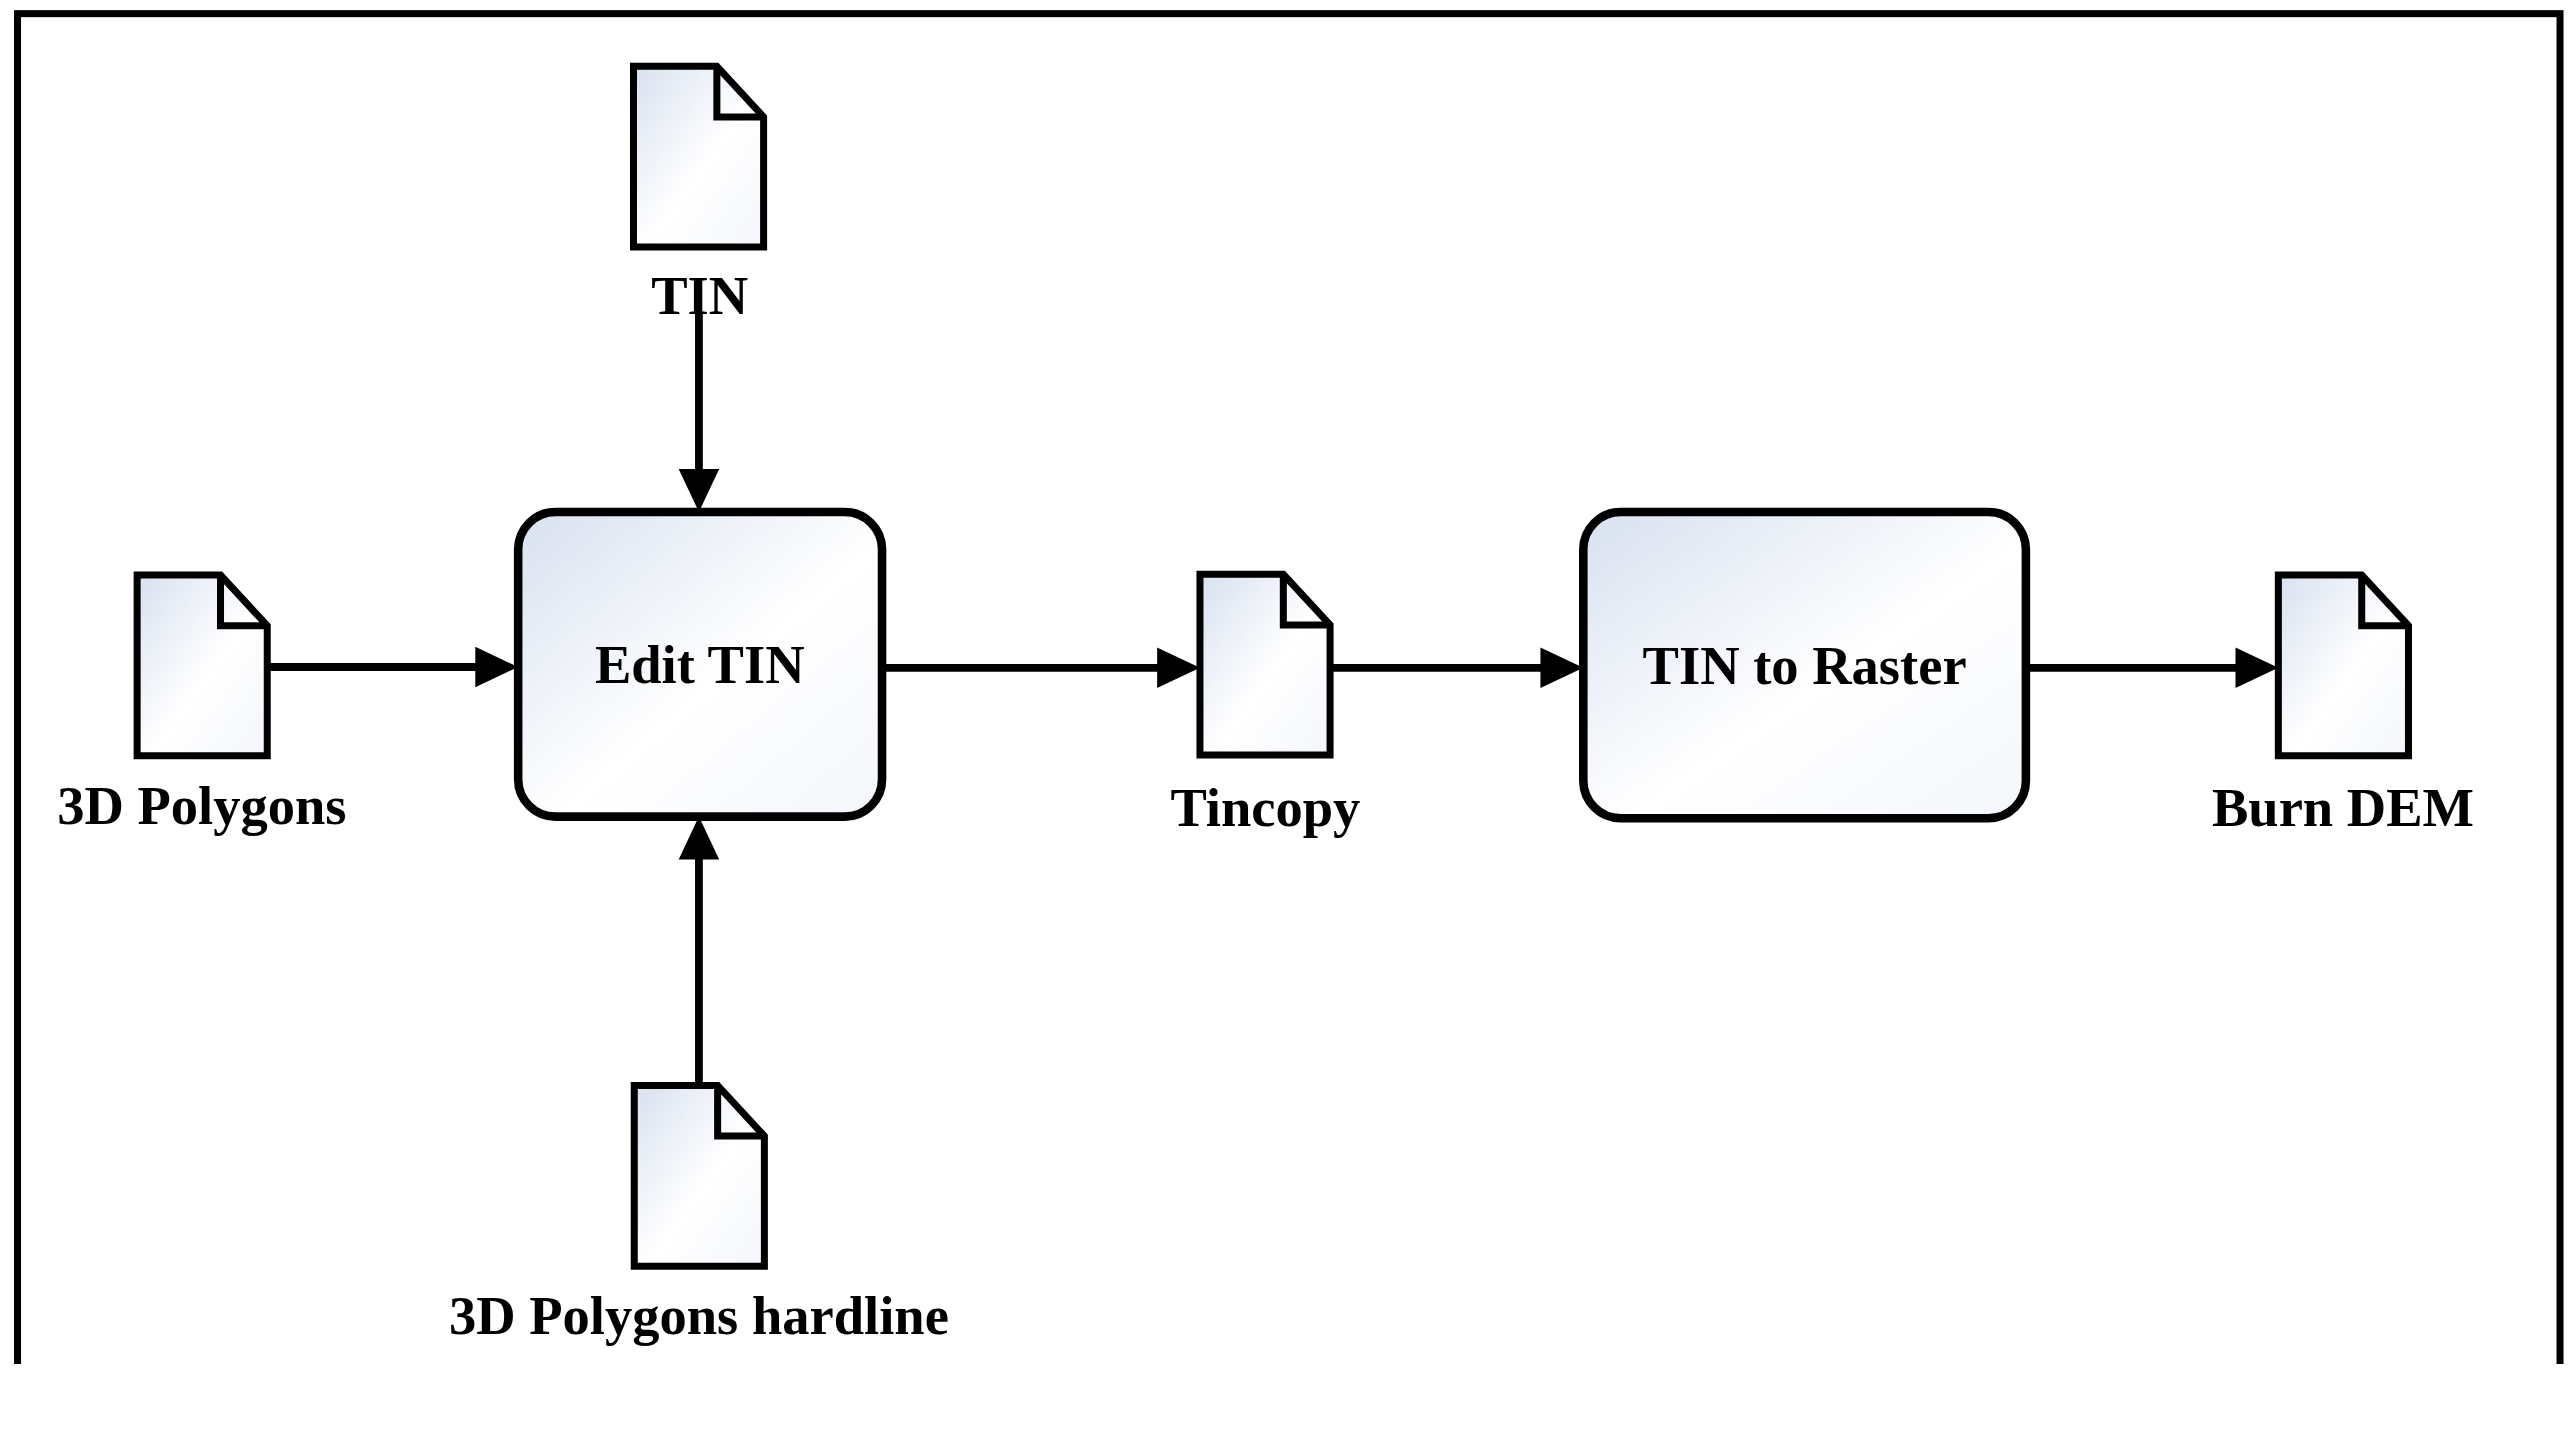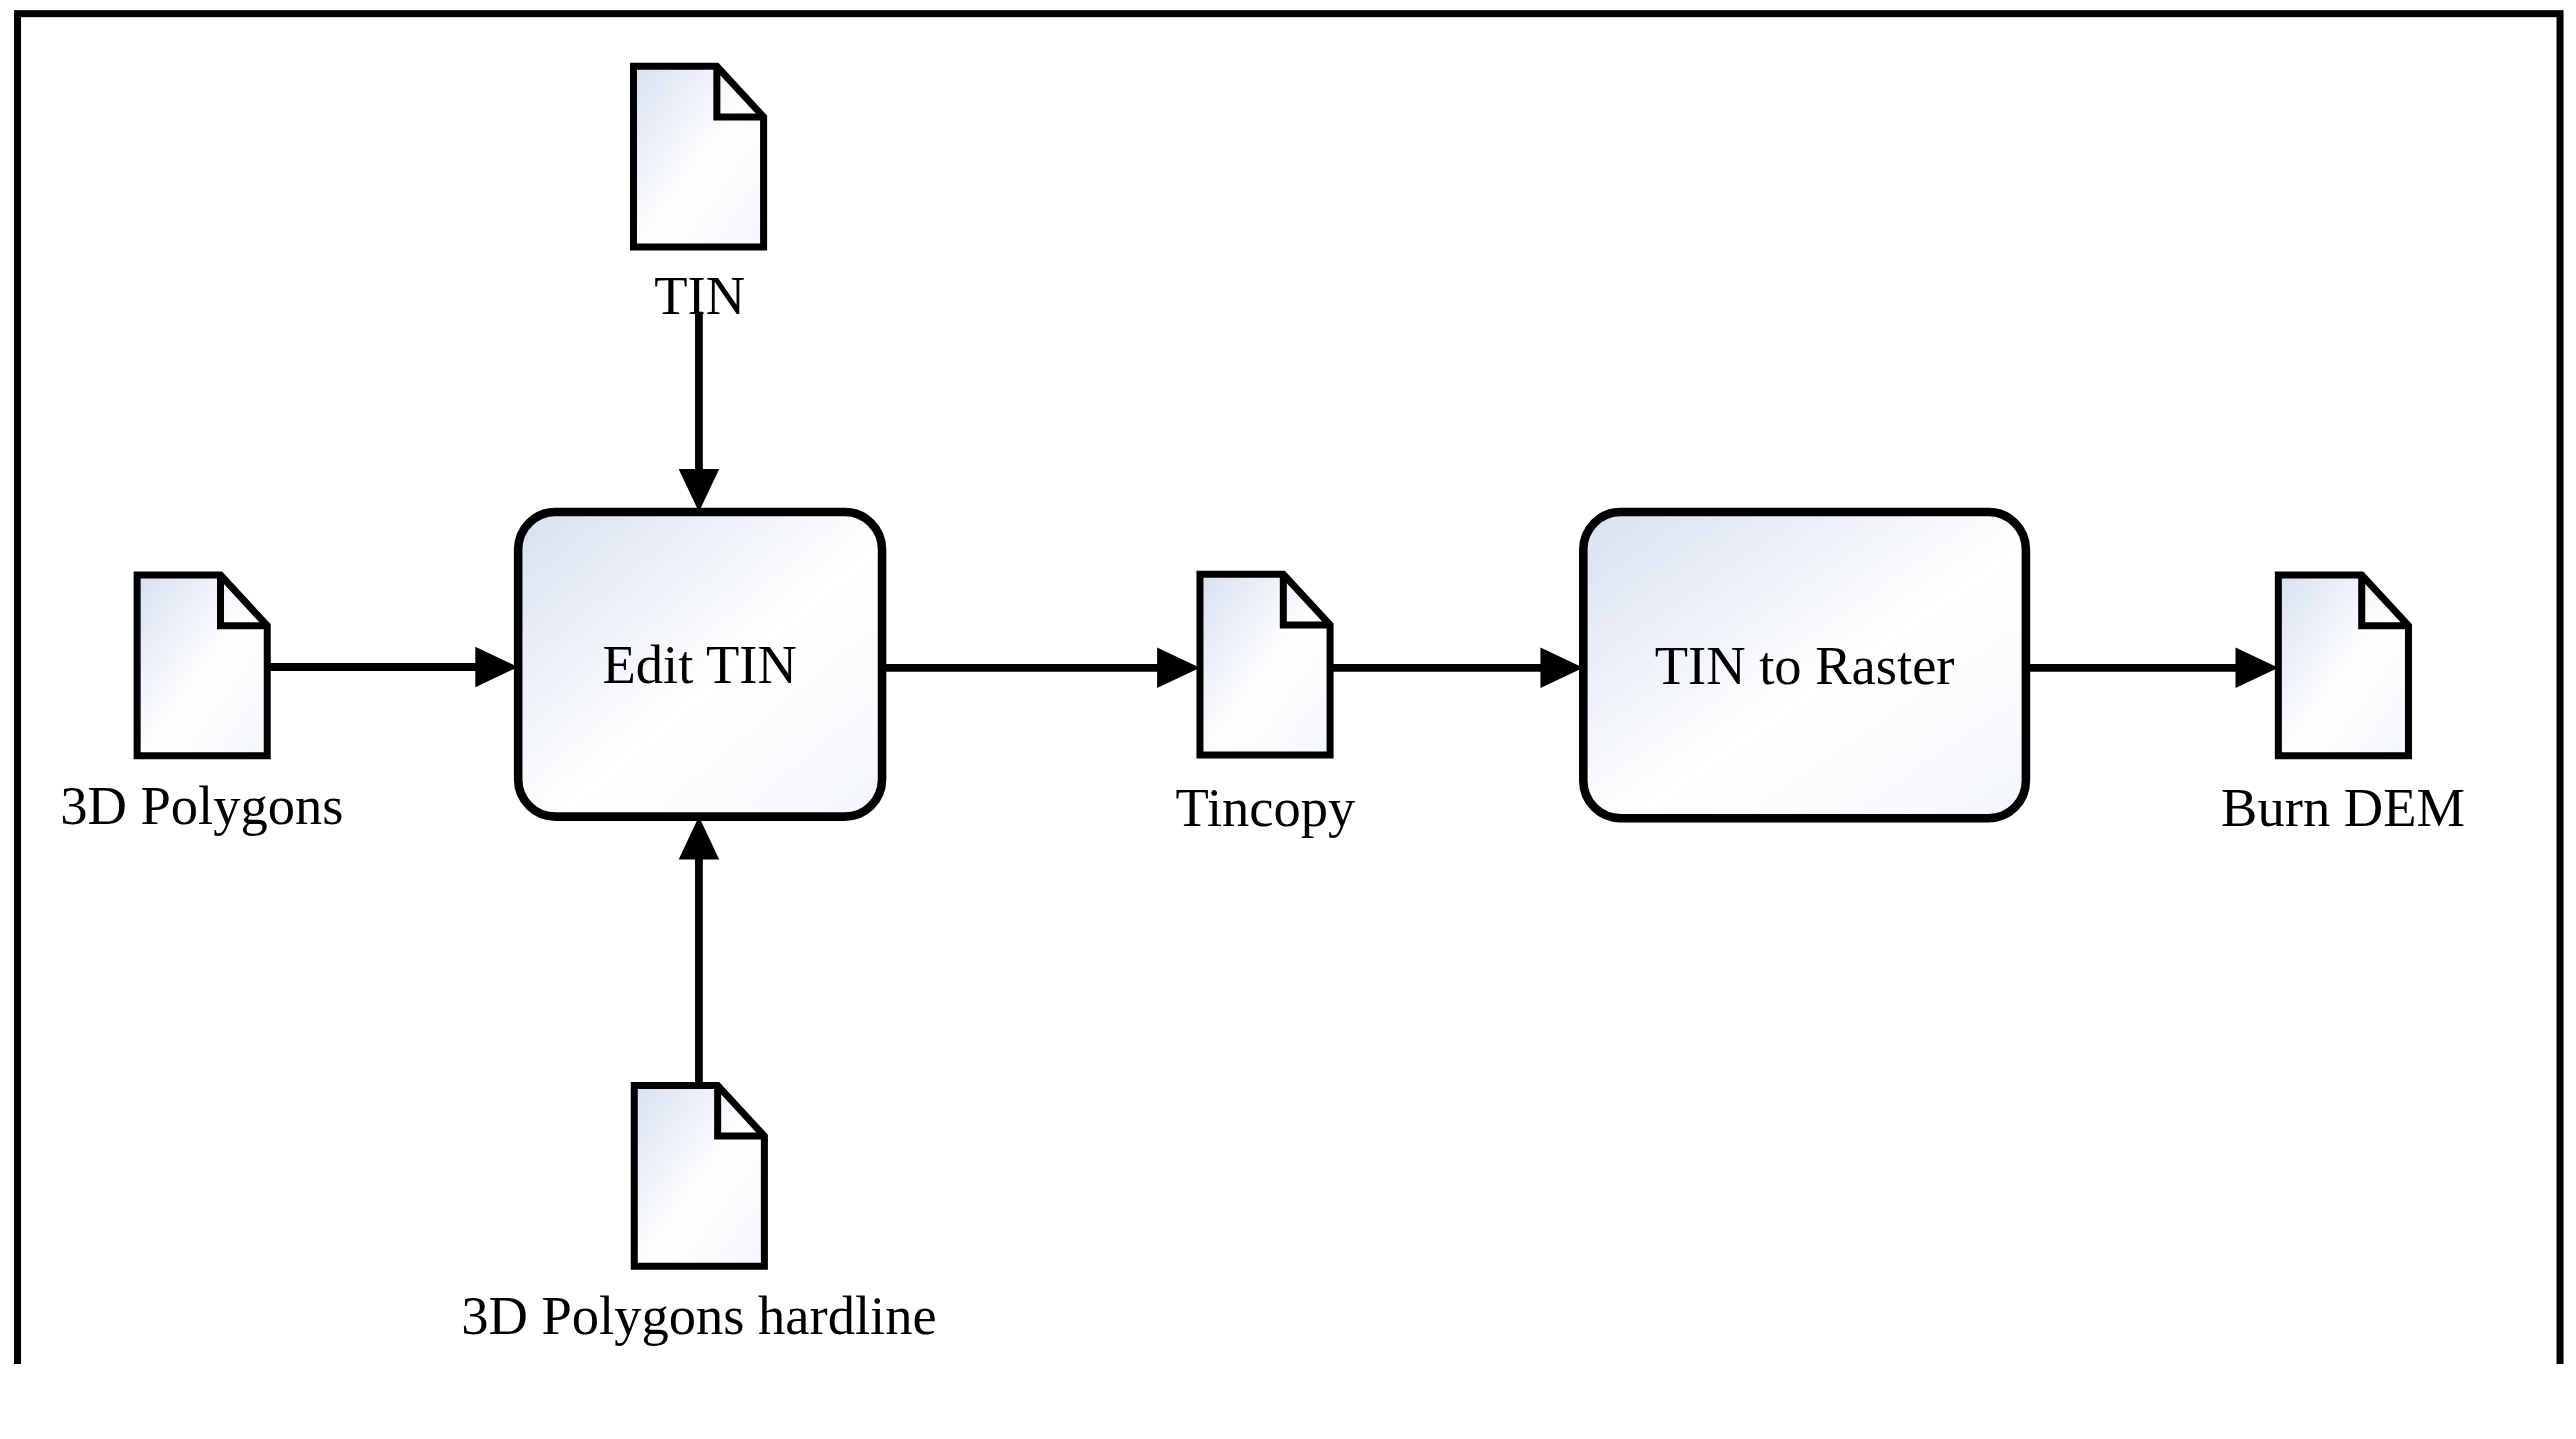--- a/index.html
+++ b/index.html
@@ -6,20 +6,21 @@
     margin: 0;
     padding: 0;
     background: #ffffff;
   }
   .figure {
     position: relative;
     width: 2576px;
     height: 1364px;
     background: #ffffff;
     overflow: hidden;
+    font-weight: bold;
   }
   svg {
     display: block;
     font-family: "Liberation Serif", "DejaVu Serif", serif;
   }
   .node-label {
     font-size: 70px;
     fill: #000000;
   }
   .box-label {

